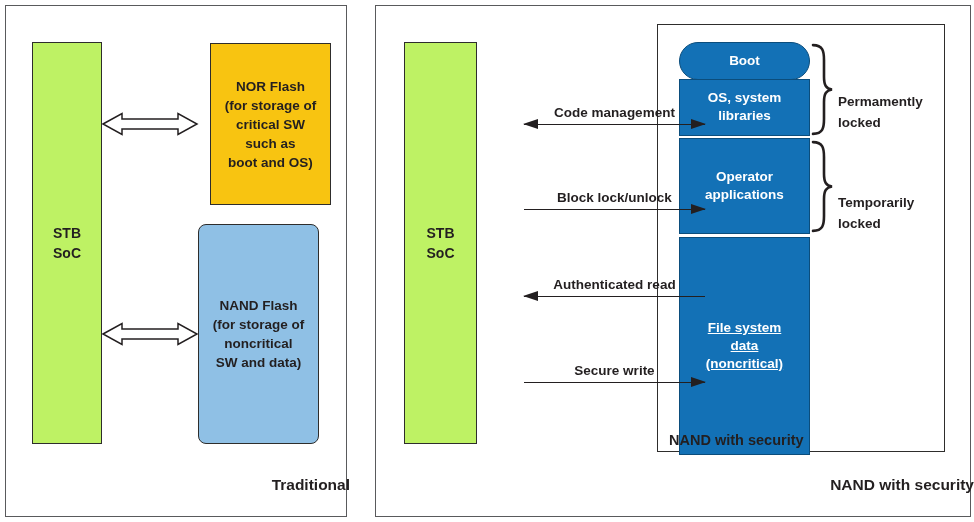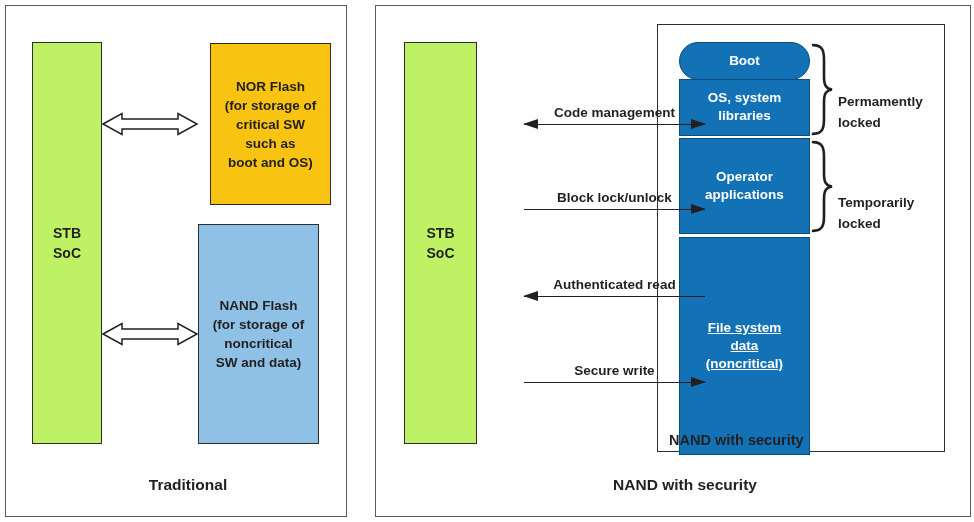--- a/index.html
+++ b/index.html
@@ -32,22 +32,22 @@
     border:1.3px solid #2e2d2c;
     display:flex; align-items:center; justify-content:center;
     text-align:center;
     font-size:13.5px; font-weight:600; line-height:19px;
     white-space:pre-line;
   }
   #nor-flash-box  { background:#f8c411;margin-left:12px; }
   #nand-flash-box { background:#8fc0e5; }
 
   .caption {
-    position:absolute; left:12px; width:100%;
-    text-align:center;
+    position:absolute; left:4px; width:100%;
+    text-align:right;
     font-size:15.5px; font-weight:600;
   }
 
   
   .outer-nand-box {
     border:1.6px solid #2e2d2c;
     background:#ffffff;
   }
   .outer-nand-label {
     position:absolute; left:11px; bottom:3px;
@@ -110,21 +110,21 @@
 
   <div class="soc-box abs" style="left:26px; top:36px; width:70px; height:402px;">STB
 SoC</div>
 
   <div id="nor-flash-box" class="mem-box abs" style="left:192px; top:37px; width:121px; height:162px;">NOR Flash
 (for storage of
 critical SW
 such as
 boot and OS)</div>
 
-  <div id="nand-flash-box" class="mem-box abs" style="left:192px; top:218px; width:121px; height:220px;">NAND Flash
+  <div id="nand-flash-box" class="mem-box abs" style="left:192px; top:218px; width:121px; height:220px;border-radius:8px;">NAND Flash
 (for storage of
 noncritical
 SW and data)</div>
 
   <svg class="abs" style="left:95px; top:103px;" width="98" height="30" viewBox="0 0 98 30">
     <path d="M2,15 L21,4.5 L21,10 L77,10 L77,4.5 L96,15 L77,25.5 L77,20 L21,20 L21,25.5 Z" fill="#ffffff" stroke="#231f20" stroke-width="1.5" stroke-linejoin="miter"></path>
   </svg>
 
   <svg class="abs" style="left:95px; top:313px;" width="98" height="30" viewBox="0 0 98 30">
     <path d="M2,15 L21,4.5 L21,10 L77,10 L77,4.5 L96,15 L77,25.5 L77,20 L21,20 L21,25.5 Z" fill="#ffffff" stroke="#231f20" stroke-width="1.5" stroke-linejoin="miter"></path>

